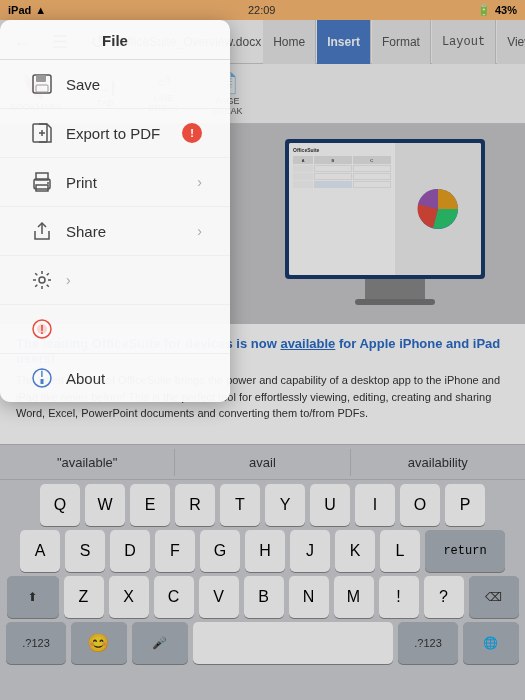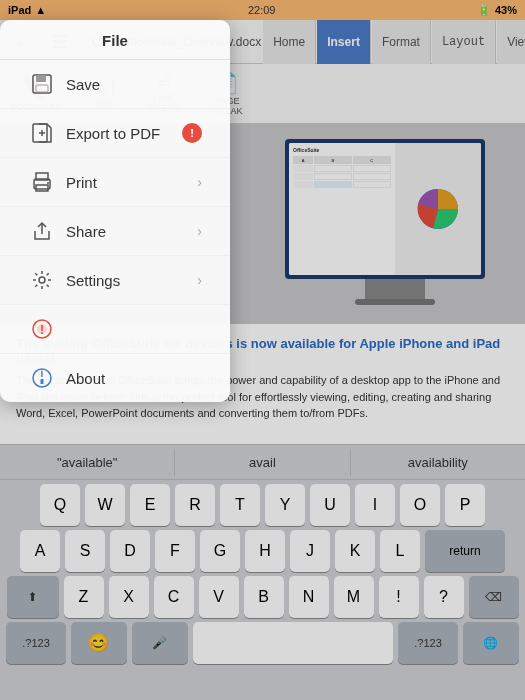--- a/index.html
+++ b/index.html
@@ -183,21 +183,21 @@
       padding: 12px 16px;
       overflow: hidden;
     }
     .doc-title {
       font-size: 13px;
       font-weight: 600;
       color: #2a6cc7;
       margin-bottom: 6px;
       text-decoration: none;
     }
-    .doc-title span.underline { }
+    .doc-title span.underline { text-decoration: underline; }
     .doc-body {
       font-size: 11px;
       color: #333;
       line-height: 1.5;
     }
 
     
     .autocomplete-bar {
       position: absolute;
       top: 320px;
@@ -507,21 +507,21 @@
     <div class="key-row" style="padding-left:16px;padding-right:16px;">
       <div class="key">A</div>
       <div class="key">S</div>
       <div class="key">D</div>
       <div class="key">F</div>
       <div class="key">G</div>
       <div class="key">H</div>
       <div class="key">J</div>
       <div class="key">K</div>
       <div class="key">L</div>
-      <div class="key return-key" style="font-size:12px;">return</div>
+      <div class="key return-key" style="font-size:12px;font-family:Liberation Mono, monospace;">return</div>
     </div>
 
     <div class="key-row">
       <div class="key shift-key special">⬆</div>
       <div class="key">Z</div>
       <div class="key">X</div>
       <div class="key">C</div>
       <div class="key">V</div>
       <div class="key">B</div>
       <div class="key">N</div>
@@ -597,21 +597,20 @@
   </div>
 
 
   <div class="file-menu-item">
     <div class="menu-icon">
       <svg width="22" height="22" viewBox="0 0 22 22">
           <circle cx="11" cy="11" r="3" fill="none" stroke="#555" stroke-width="1.5"></circle>
           <path d="M11,2 L11,5 M11,17 L11,20 M2,11 L5,11 M17,11 L20,11 M4.2,4.2 L6.3,6.3 M15.7,15.7 L17.8,17.8 M17.8,4.2 L15.7,6.3 M6.3,15.7 L4.2,17.8" stroke="#555" stroke-width="1.5"></path>
         </svg>
     </div>
-    <span class="menu-label">Settings</span>
     <span class="menu-chevron">›</span>
   </div>
 
   <div class="file-menu-item">
     <div class="menu-icon">
       <svg width="22" height="22" viewBox="0 0 22 22">
           <circle cx="11" cy="11" r="9" fill="none" stroke="#e74c3c" stroke-width="1.5"></circle>
           <circle cx="11" cy="11" r="5" fill="#e74c3c" opacity="0.2"></circle>
           <text x="11" y="16" text-anchor="middle" font-size="12" font-weight="bold" fill="#e74c3c">!</text>
         </svg>

